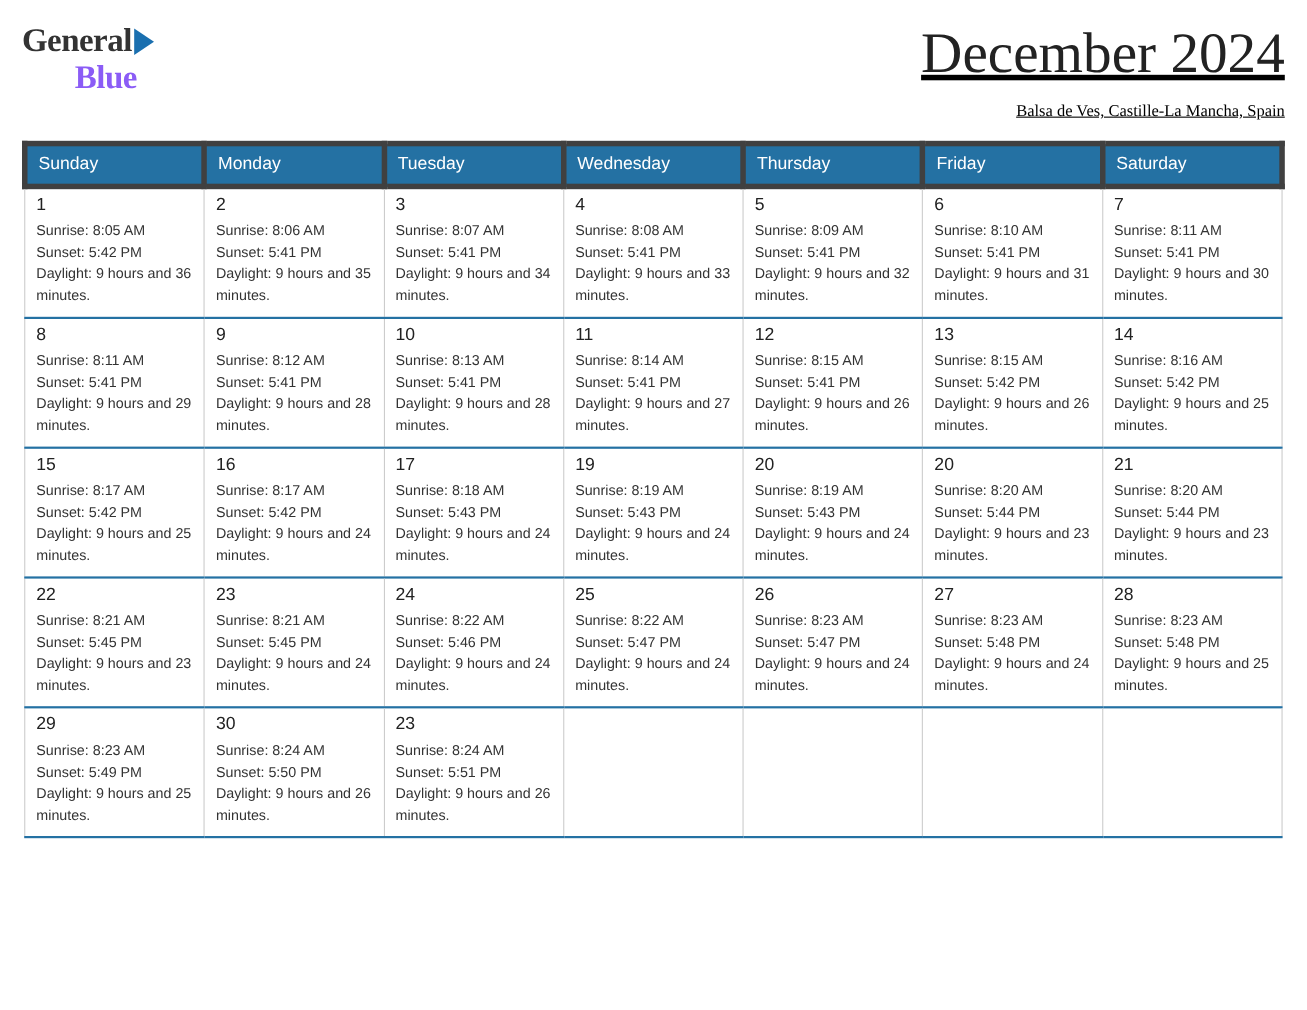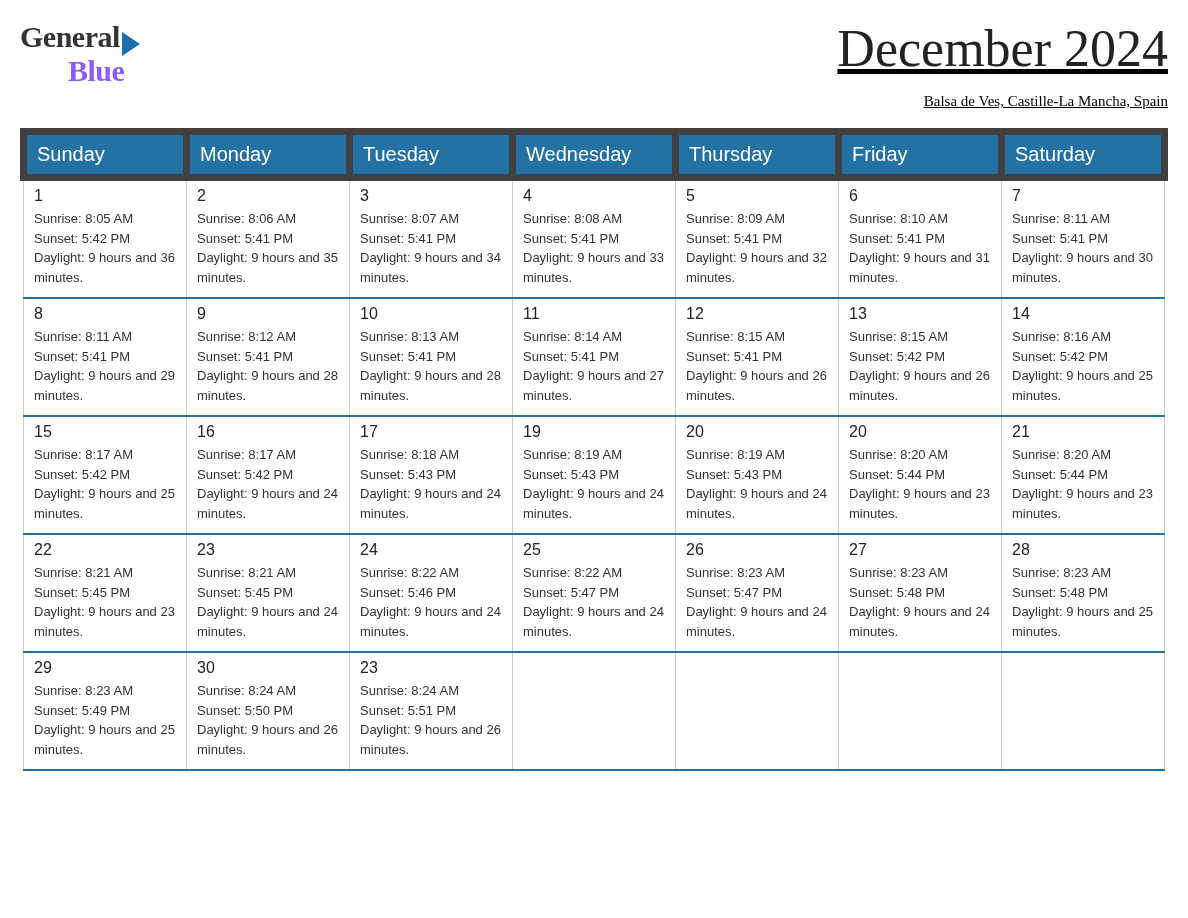--- a/index.html
+++ b/index.html
@@ -33,25 +33,25 @@
       font-family: Georgia, serif;
       margin-top: 16px;
     }
     .calendar {
       width: 100%;
       border-collapse: collapse;
     }
     .calendar th {
       background-color: #2471a3;
       color: #fff;
-      font-size: 20px;
+      font-size: 16px;
       font-weight: normal;
       padding: 8px 10px;
       text-align: left;
-      border: 7px solid #404040;
+      border: 5px solid #404040;
     }
     .calendar td {
       vertical-align: top;
       padding: 6px 10px 10px 10px;
       border: 1px solid #ccc;
       border-top: 2px solid #2471a3;
       font-size: 13px;
       color: #333;
       width: 14.28%;
       min-height: 90px;
@@ -73,21 +73,21 @@
     .calendar tbody tr:last-child td {
       border-bottom: 2px solid #2471a3;
     }
     .logo-wrapper {
       display: flex;
       flex-direction: column;
       align-items: flex-start;
     }
     .logo-top {
       display: flex;
-      align-items: flex-end;
+      align-items: center;
     }
     .logo-text-general {
       font-size: 30px;
       font-weight: bold;
       color: #333;
       font-family: Georgia, serif;
       letter-spacing: -0.5px;
     }
     .logo-arrow {
       display: inline-block;

